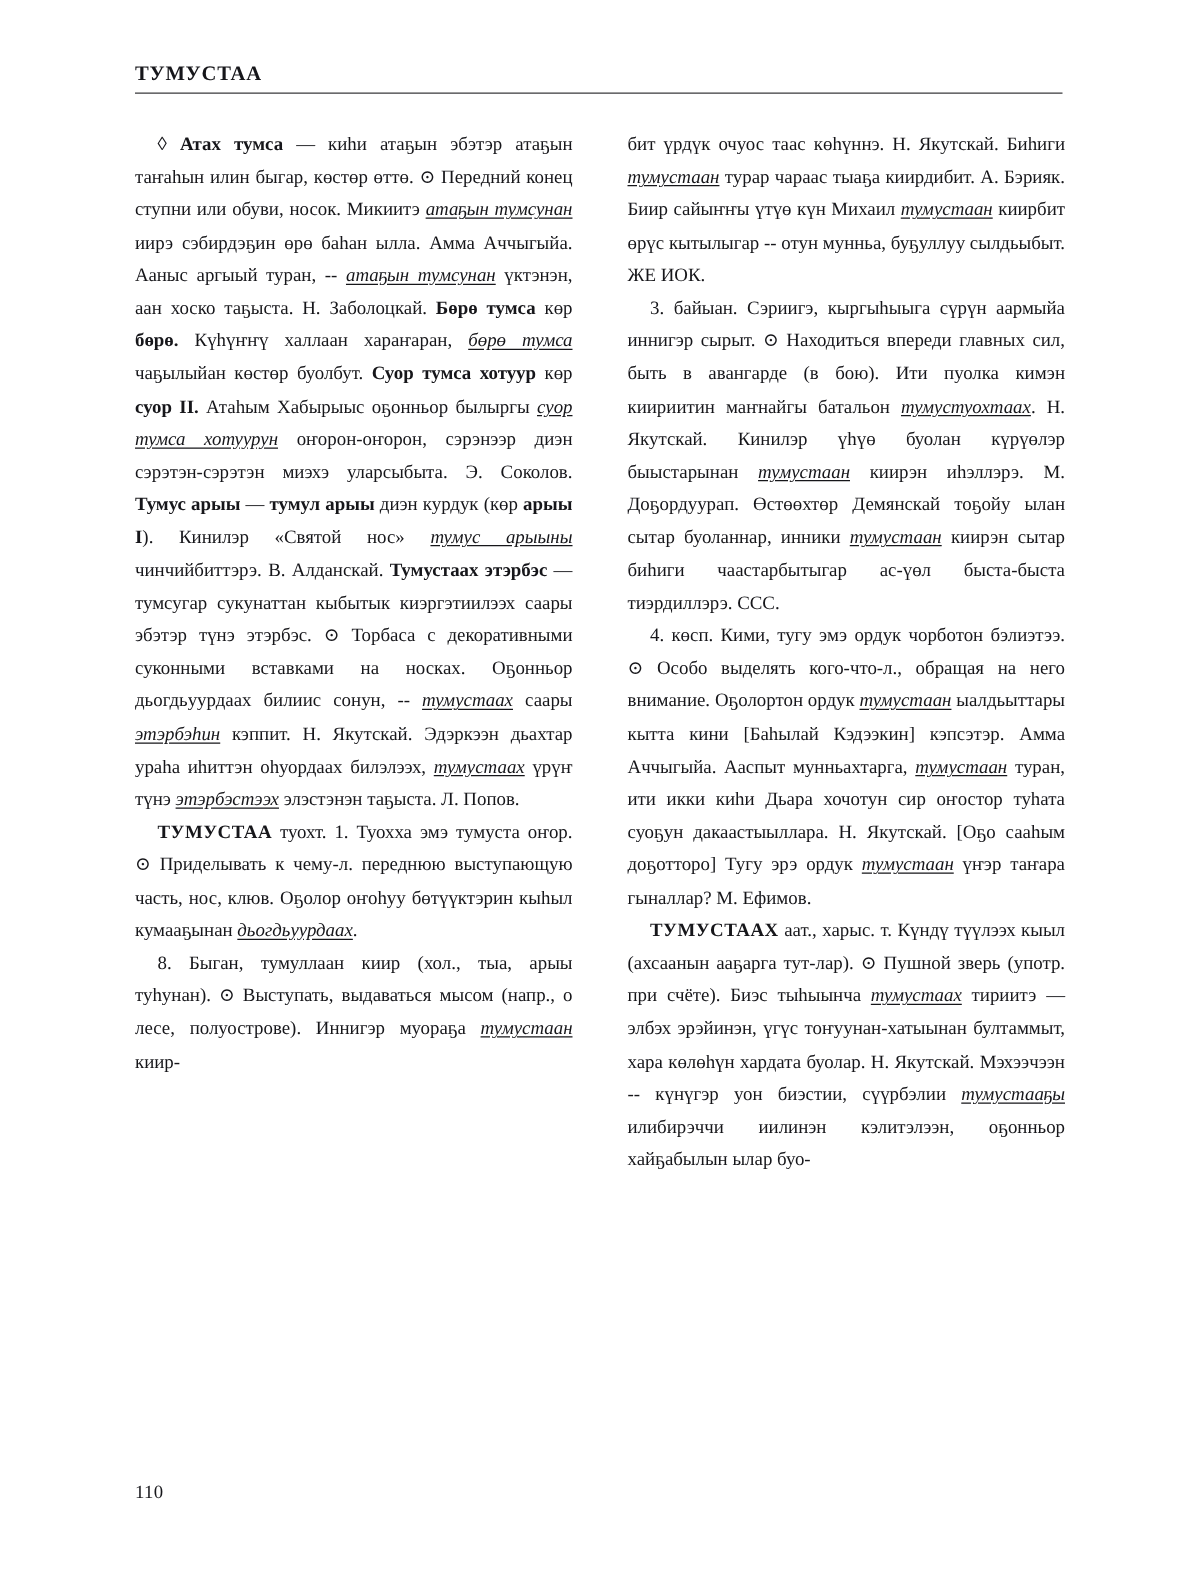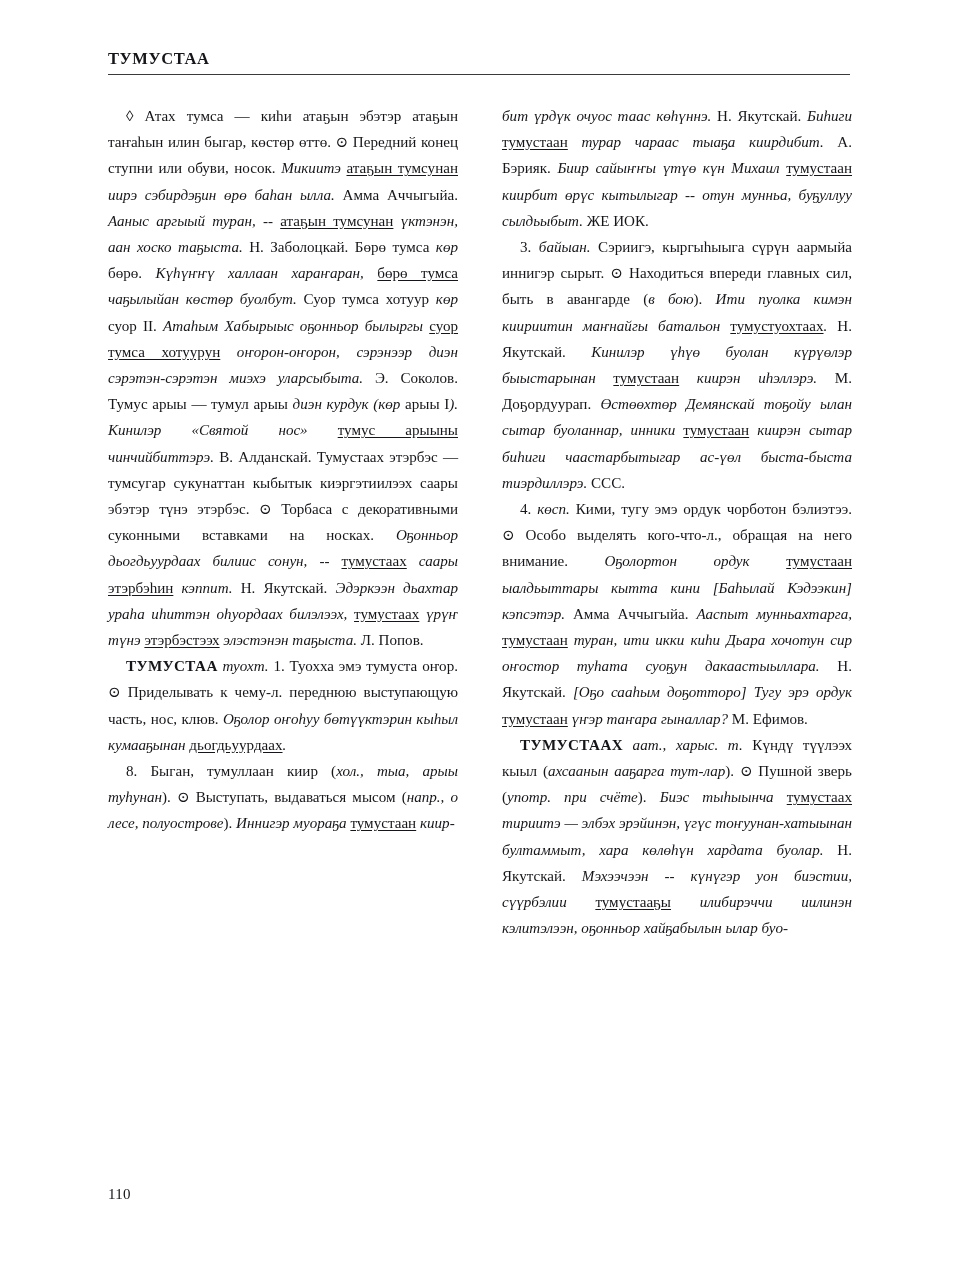--- a/index.html
+++ b/index.html
@@ -47,23 +47,23 @@
     font-size:15.1px;
     line-height:26.2px;
     text-align:justify;
     text-justify:inter-word;
     hyphens:none;
   }
   .col p{margin:0;}
   .para{ text-indent:18px; }
   .para.noind{ text-indent:0; }
   
-  .b{font-weight:normal;margin-top:12px;}
-  .i{font-style:italic;margin-top:13px;}
-  .iu{text-decoration:underline;text-underline-offset:2px;}
+  .b{font-weight:bold;margin-top:12px;}
+  .i{margin-top:13px;}
+  .iu{font-style:italic;text-decoration:underline;text-underline-offset:2px;}
   .hw{font-weight:bold;letter-spacing:.4px;}
   .marker{font-style:normal;}
   
   .folio{
     position:absolute;
     left:108px;top:1186px;
     font-size:15px;
     letter-spacing:.3px;
   }
 </style>

